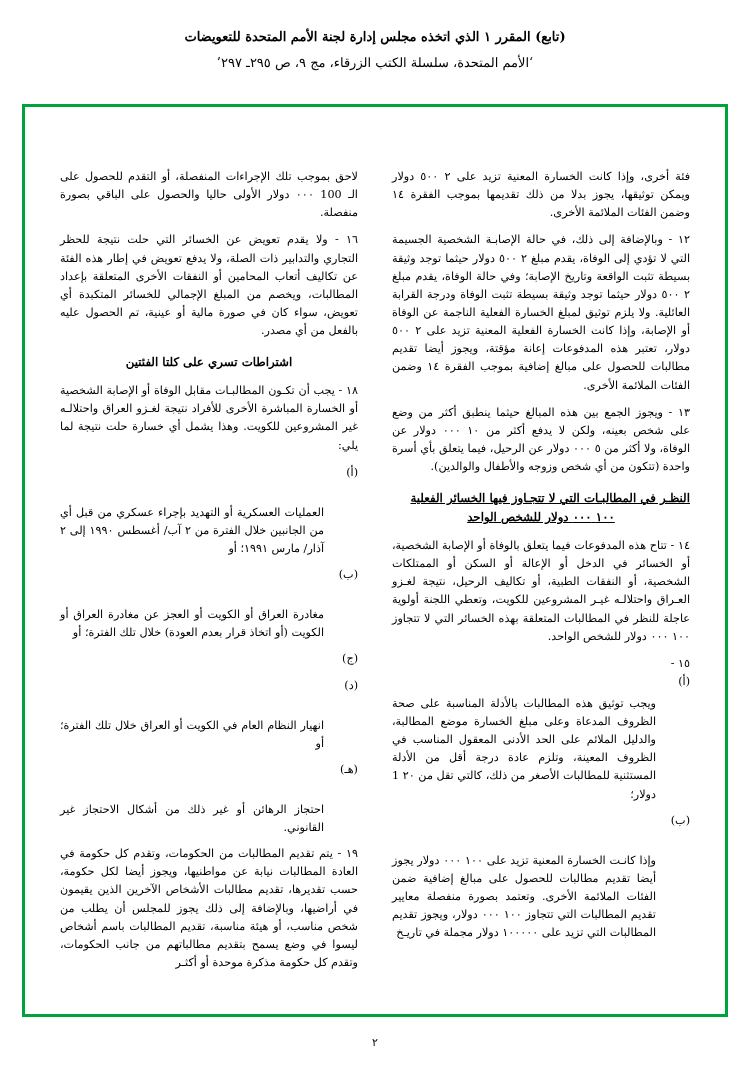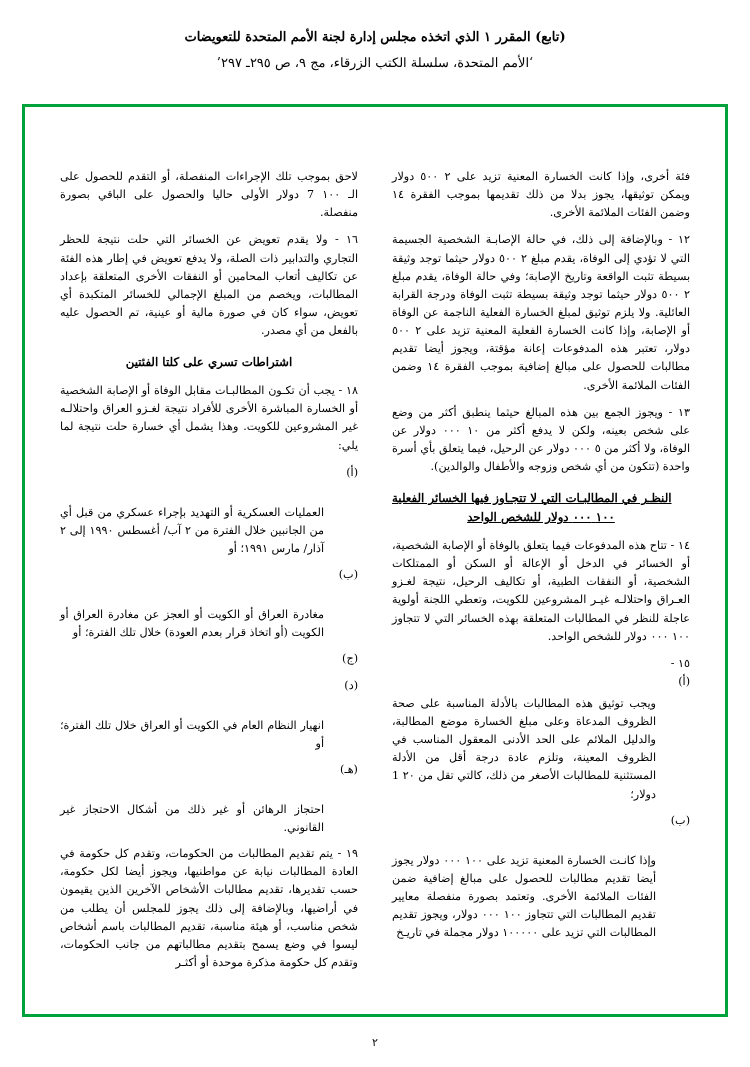--- a/index.html
+++ b/index.html
@@ -66,21 +66,21 @@
     text-align: justify;
     text-align-last: right;
     font-family: "DejaVu Serif", "Liberation Serif", serif;
     font-size: 11.2px;
     line-height: 1.62;
   }
   .col p {
     margin: 0 0 9px 0;
   }
   .section-head {
-    text-align: left;
+    text-align: right;
     font-weight: bold;
     font-size: 11.8px;
     margin: 13px 0 10px 0;
     line-height: 1.6;
     text-align-last: center;
   }
   .section-head.under {
     text-decoration: underline;
   }
   .sub-item {
@@ -138,21 +138,21 @@
         <span class="sub-marker">١٥ - (أ)</span>
         <span class="sub-text">ويجب توثيق هذه المطالبات بالأدلة المناسبة على صحة الظروف المدعاة وعلى مبلغ الخسارة موضع المطالبة، والدليل الملائم على الحد الأدنى المعقول المناسب في الظروف المعينة، وتلزم عادة درجة أقل من الأدلة المستثنية للمطالبات الأصغر من ذلك، كالتي تقل من ٢٠ 1 دولار؛</span>
       </div>
       <div class="sub-item">
         <span class="sub-marker">(ب)</span>
         <span class="sub-text">وإذا كانـت الخسارة المعنية تزيد على ١٠٠ ٠٠٠ دولار يجوز أيضا تقديم مطالبات للحصول على مبالغ إضافية ضمن الفئات الملائمة الأخرى. وتعتمد بصورة منفصلة معايير تقديم المطالبات التي تتجاوز ١٠٠ ٠٠٠ دولار، ويجوز تقديم المطالبات التي تزيد على ١٠٠٠٠٠ دولار مجملة في تاريـخ</span>
       </div>
     </div>
 
     <div class="col">
-      <p>لاحق بموجب تلك الإجراءات المنفصلة، أو التقدم للحصول على الـ ١٠٠ 7 دولار الأولى حاليا والحصول على الباقي بصورة منفصلة.</p>
+      <p>لاحق بموجب تلك الإجراءات المنفصلة، أو التقدم للحصول على الـ 100 ٠٠٠ دولار الأولى حاليا والحصول على الباقي بصورة منفصلة.</p>
       <p>١٦ - ولا يقدم تعويض عن الخسائر التي حلت نتيجة للحظر التجاري والتدابير ذات الصلة، ولا يدفع تعويض في إطار هذه الفئة عن تكاليف أتعاب المحامين أو النفقات الأخرى المتعلقة بإعداد المطالبات، ويخصم من المبلغ الإجمالي للخسائر المتكبدة أي تعويض، سواء كان في صورة مالية أو عينية، تم الحصول عليه بالفعل من أي مصدر.</p>
 
       <div class="section-head">اشتراطات تسري على كلتا الفئتين</div>
 
       <p>١٨ - يجب أن تكـون المطالبـات مقابل الوفاة أو الإصابة الشخصية أو الخسارة المباشرة الأخرى للأفراد نتيجة لغـزو العراق واحتلالـه غير المشروعين للكويت. وهذا يشمل أي خسارة حلت نتيجة لما يلي:</p>
 
       <div class="sub-item">
         <span class="sub-marker">(أ)</span>
         <span class="sub-text">العمليات العسكرية أو التهديد بإجراء عسكري من قبل أي من الجانبين خلال الفترة من ٢ آب/ أغسطس ١٩٩٠ إلى ٢ آذار/ مارس ١٩٩١؛ أو</span>
       </div>

